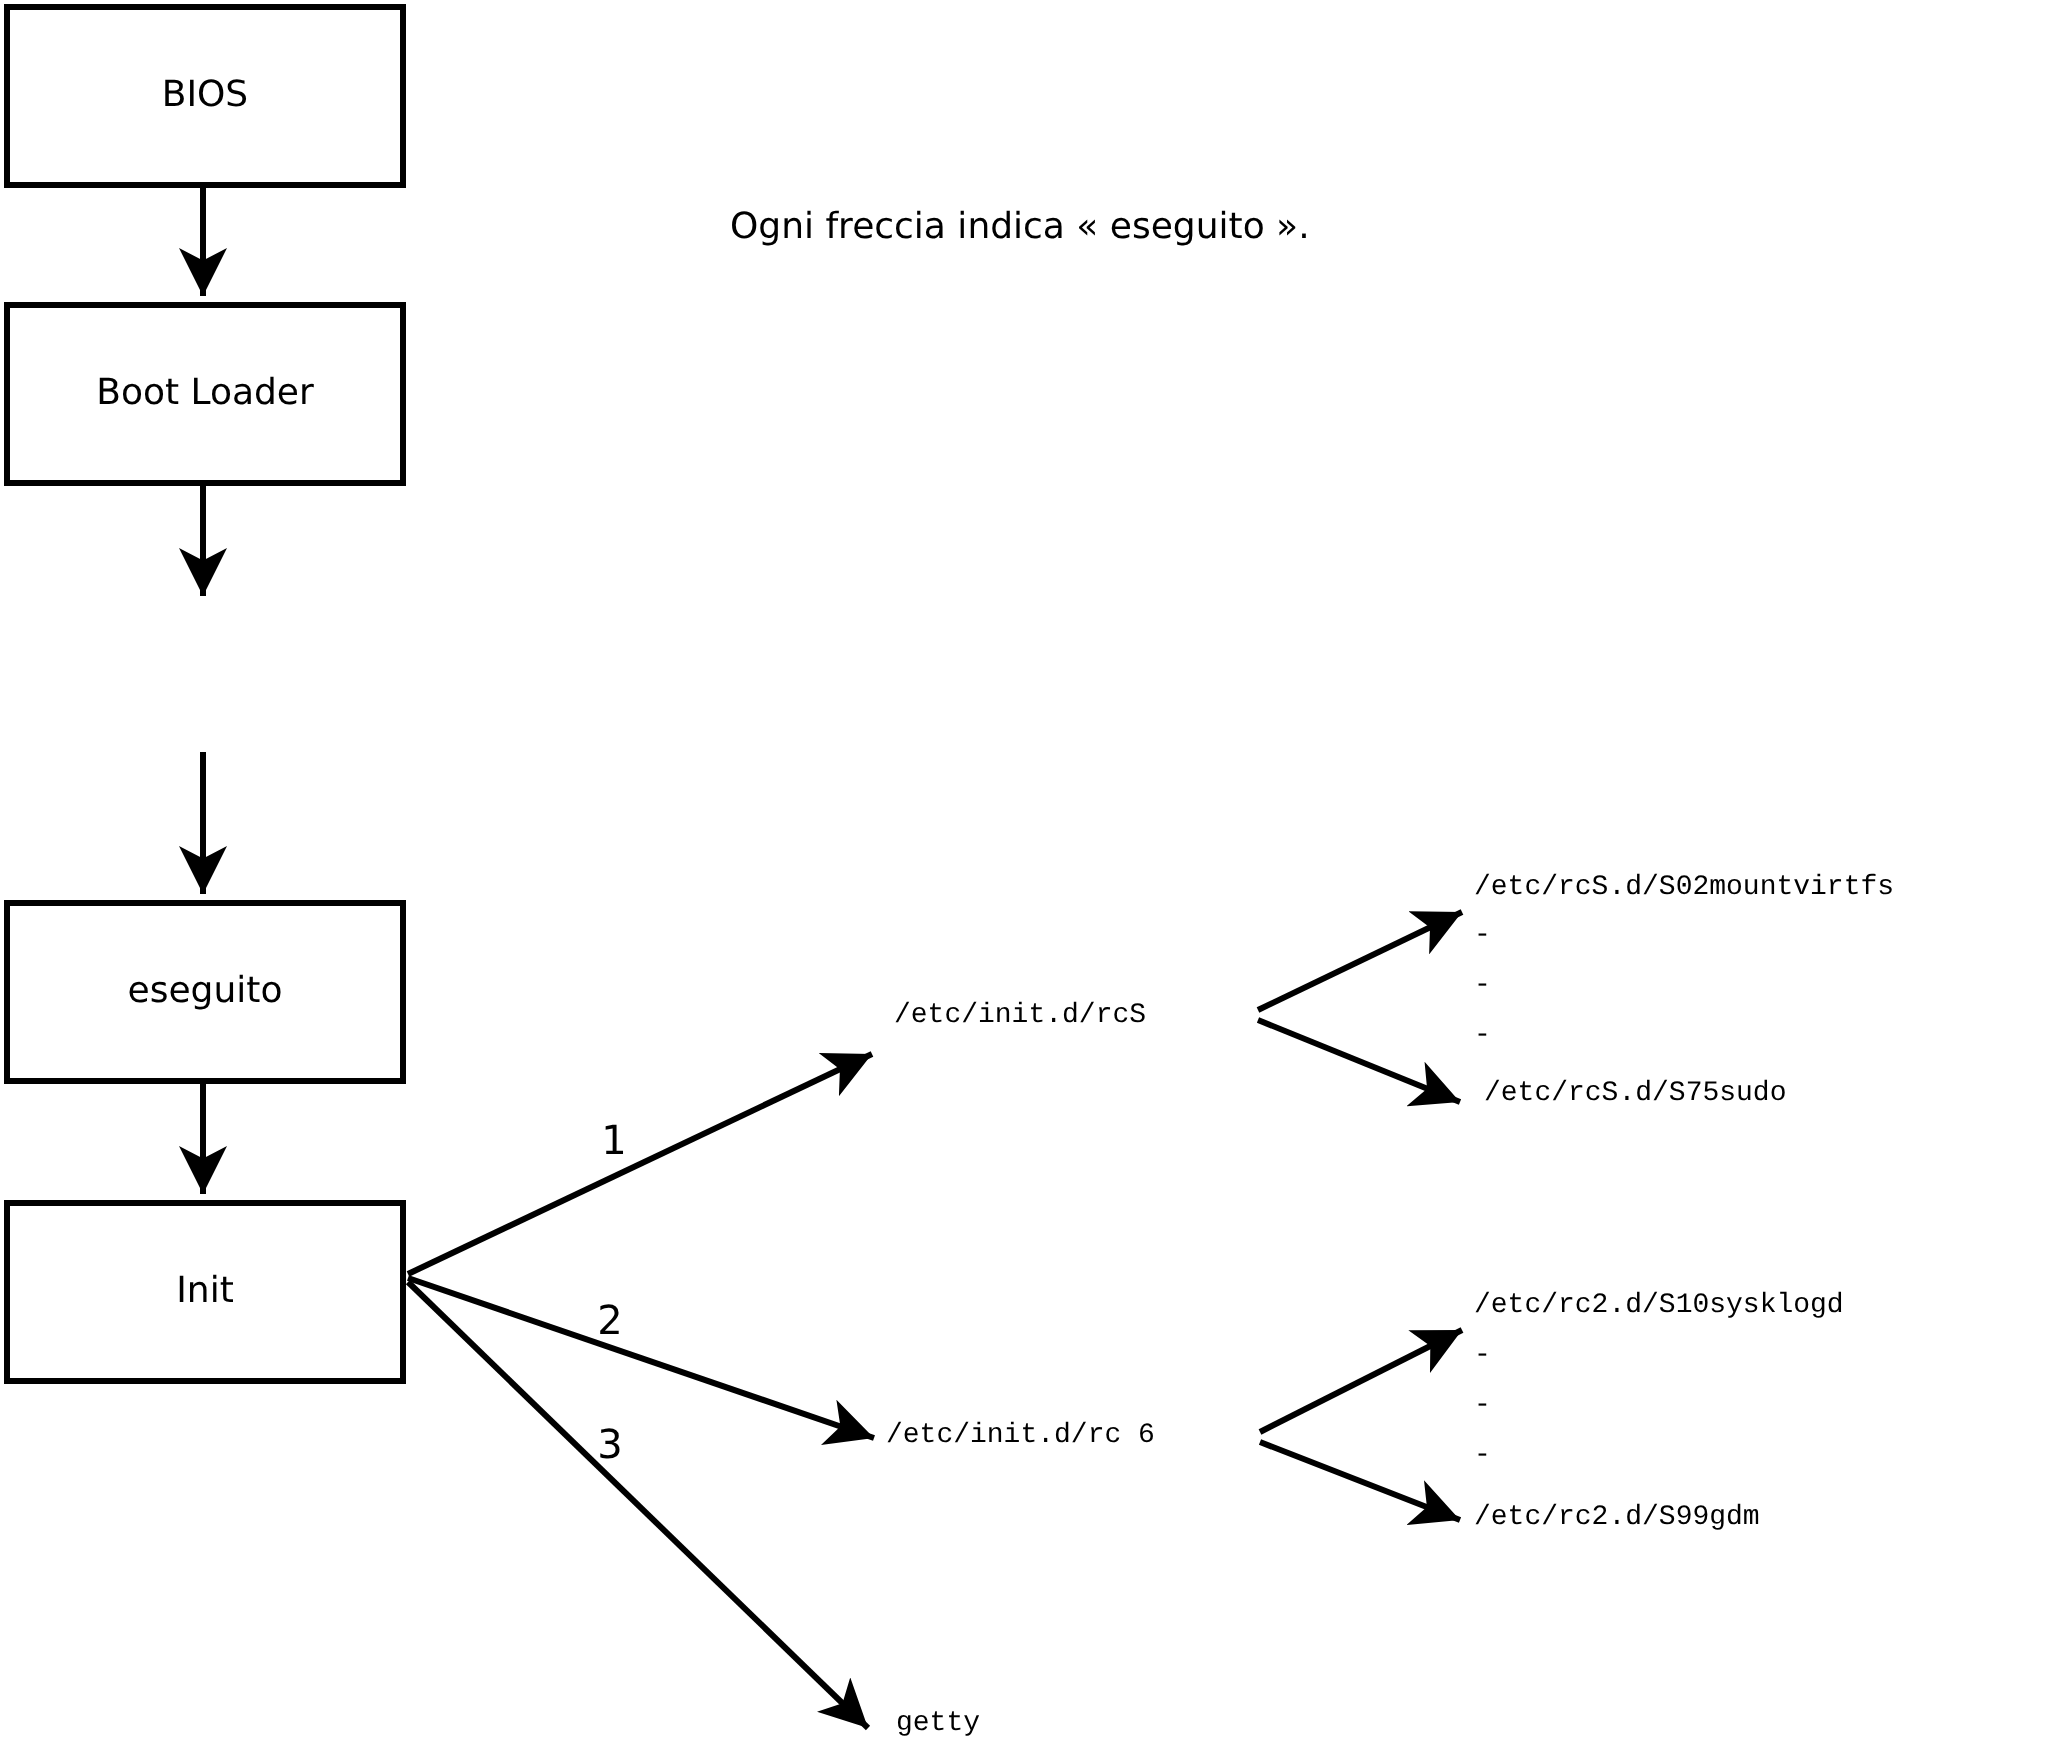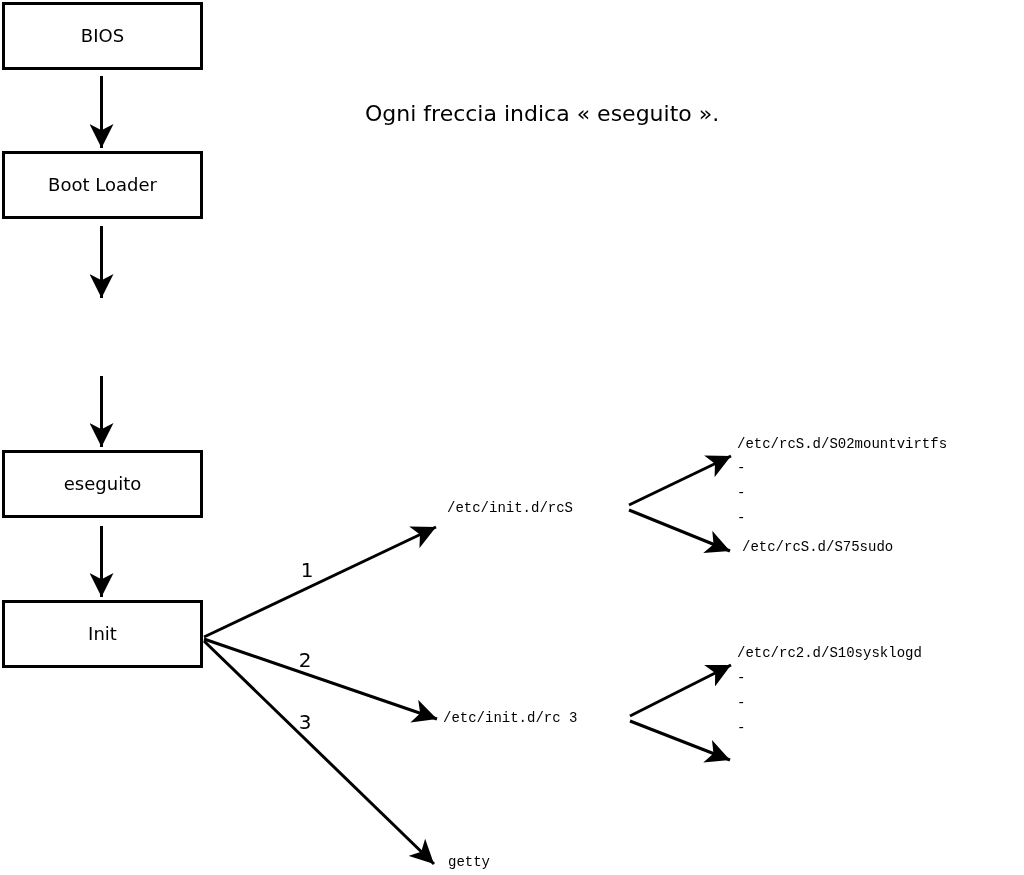--- a/index.html
+++ b/index.html
@@ -20,36 +20,36 @@
     position: absolute;
     left: 0;
     top: 0;
     width: 1024px;
     height: 875px;
   }
   .node {
     position: absolute;
     left: 2px;
     width: 201px;
-    height: 68px;
+    height: 92px;
     box-sizing: border-box;
     border: 3px solid #000000;
     background: #ffffff;
     display: flex;
     align-items: center;
     justify-content: center;
     font-size: 18px;
     line-height: 1;
     text-align: center;
   }
   .caption {
     position: absolute;
     left: 365px;
     top: 103px;
-    font-size: 22px;
+    font-size: 18px;
     line-height: 22px;
     white-space: nowrap;
   }
   .branch-num {
     position: absolute;
     width: 24px;
     text-align: center;
     font-size: 20px;
     line-height: 22px;
   }
@@ -111,21 +111,22 @@
   <div class="branch-num" style="left:293px; top:649px">2</div>
   <div class="branch-num" style="left:293px; top:711px">3</div>
 
   <div class="mono" style="left:447px; top:498px">/etc/init.d/rcS</div>
   <div class="mono" style="left:737px; top:434px">/etc/rcS.d/S02mountvirtfs</div>
   <div class="mono" style="left:737px; top:458px">-</div>
   <div class="mono" style="left:737px; top:483px">-</div>
   <div class="mono" style="left:737px; top:508px">-</div>
   <div class="mono" style="left:742px; top:537px">/etc/rcS.d/S75sudo</div>
 
-  <div class="mono" style="left:443px; top:708px">/etc/init.d/rc 3</div>
+  <div class="mono" style="left:443px; top:708px">/etc/init.d/rc 6</div>
   <div class="mono" style="left:737px; top:643px">/etc/rc2.d/S10sysklogd</div>
   <div class="mono" style="left:737px; top:668px">-</div>
   <div class="mono" style="left:737px; top:693px">-</div>
   <div class="mono" style="left:737px; top:718px">-</div>
+  <div class="mono" style="left:737px; top:749px">/etc/rc2.d/S99gdm</div>
 
   <div class="mono" style="left:448px; top:852px">getty</div>
 
 </div>
 
 </body></html>

